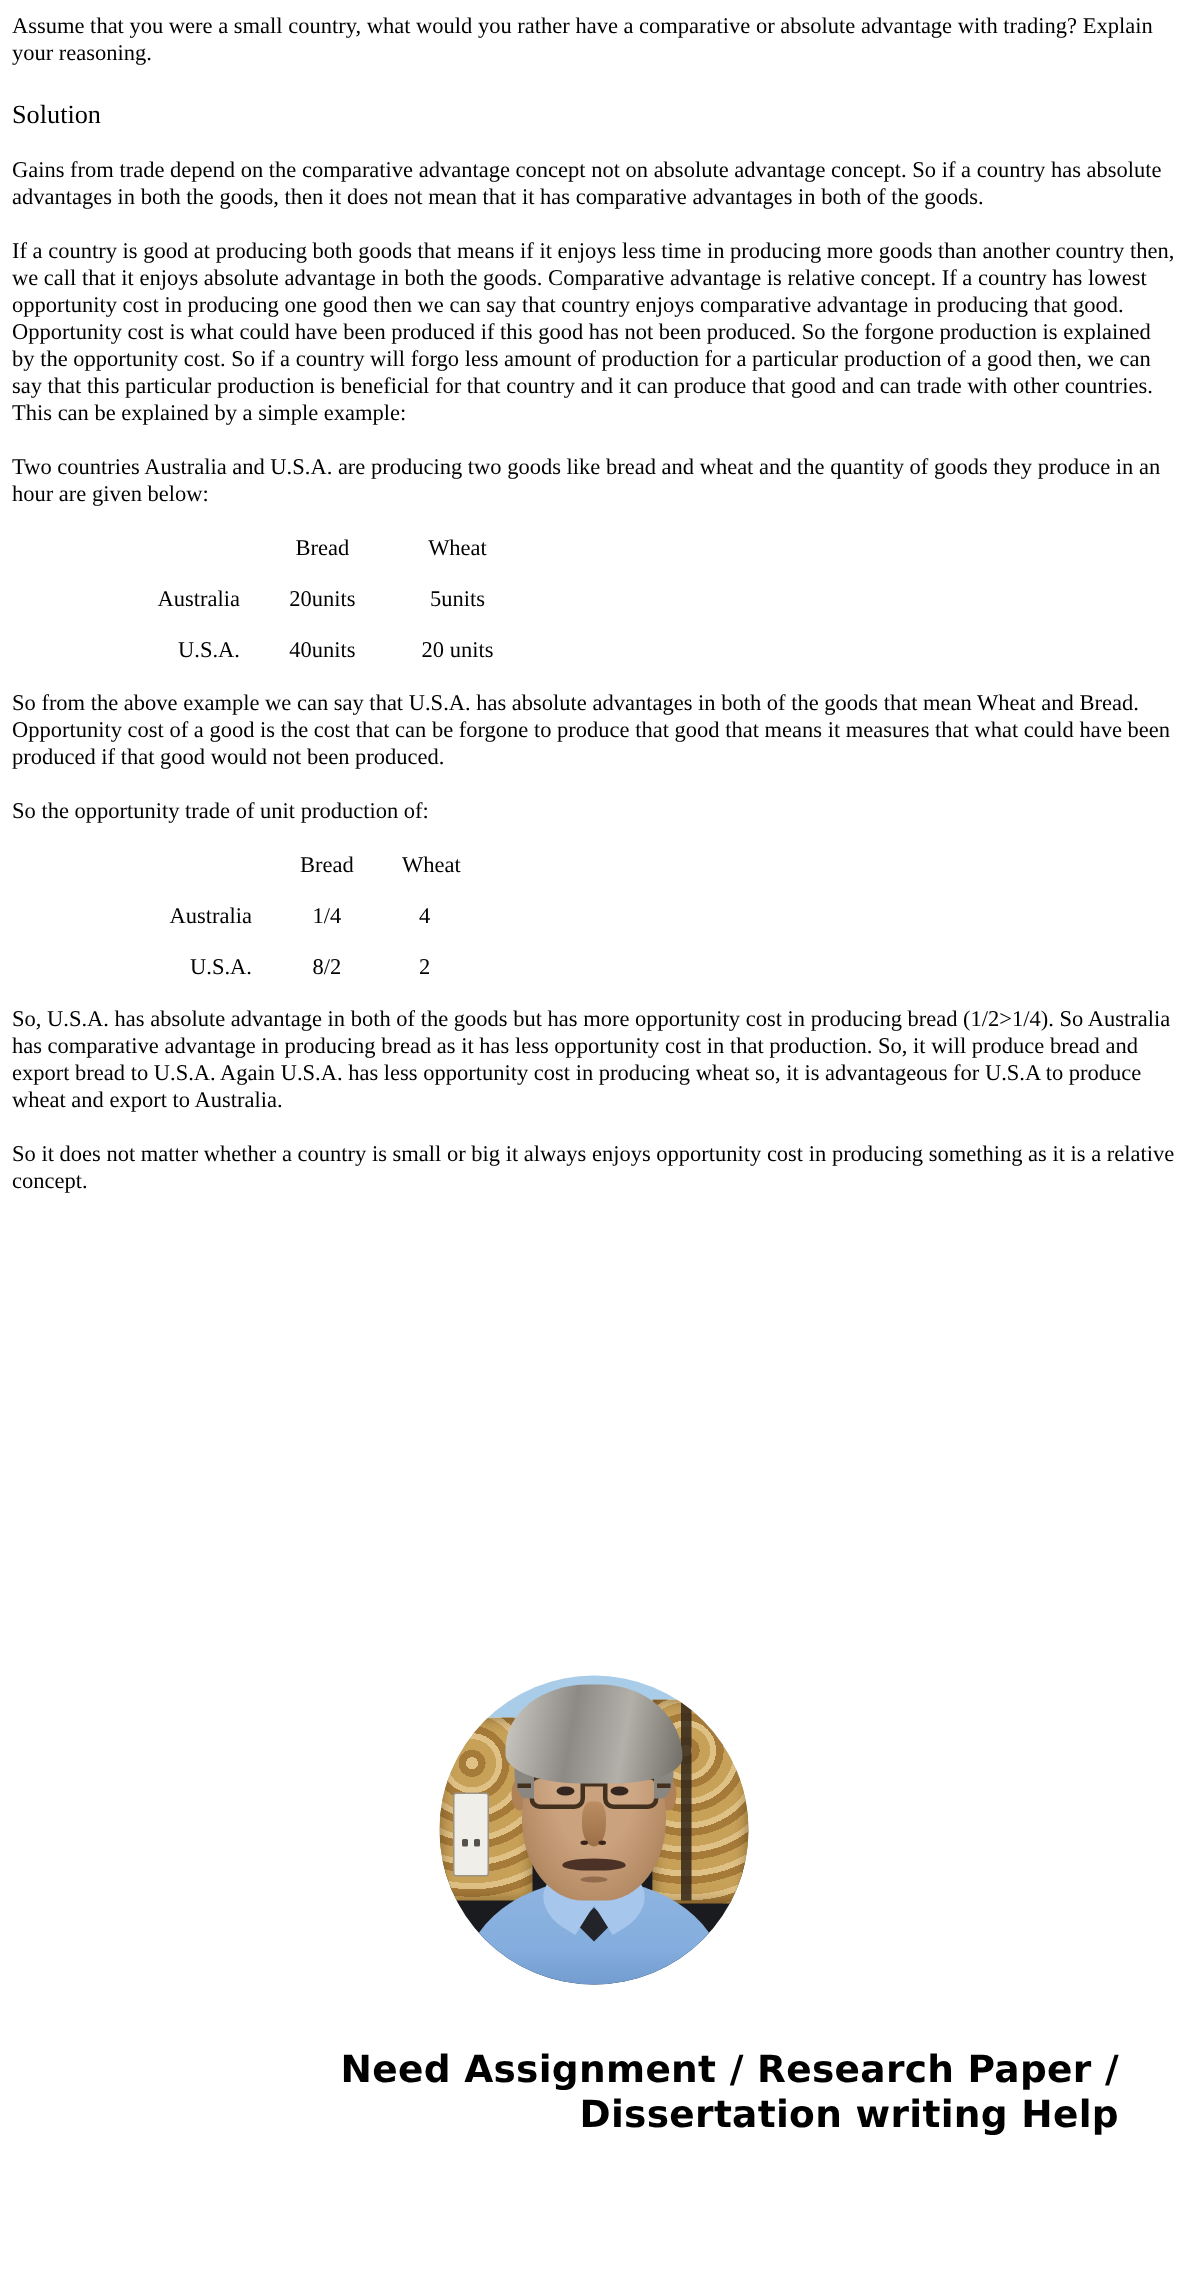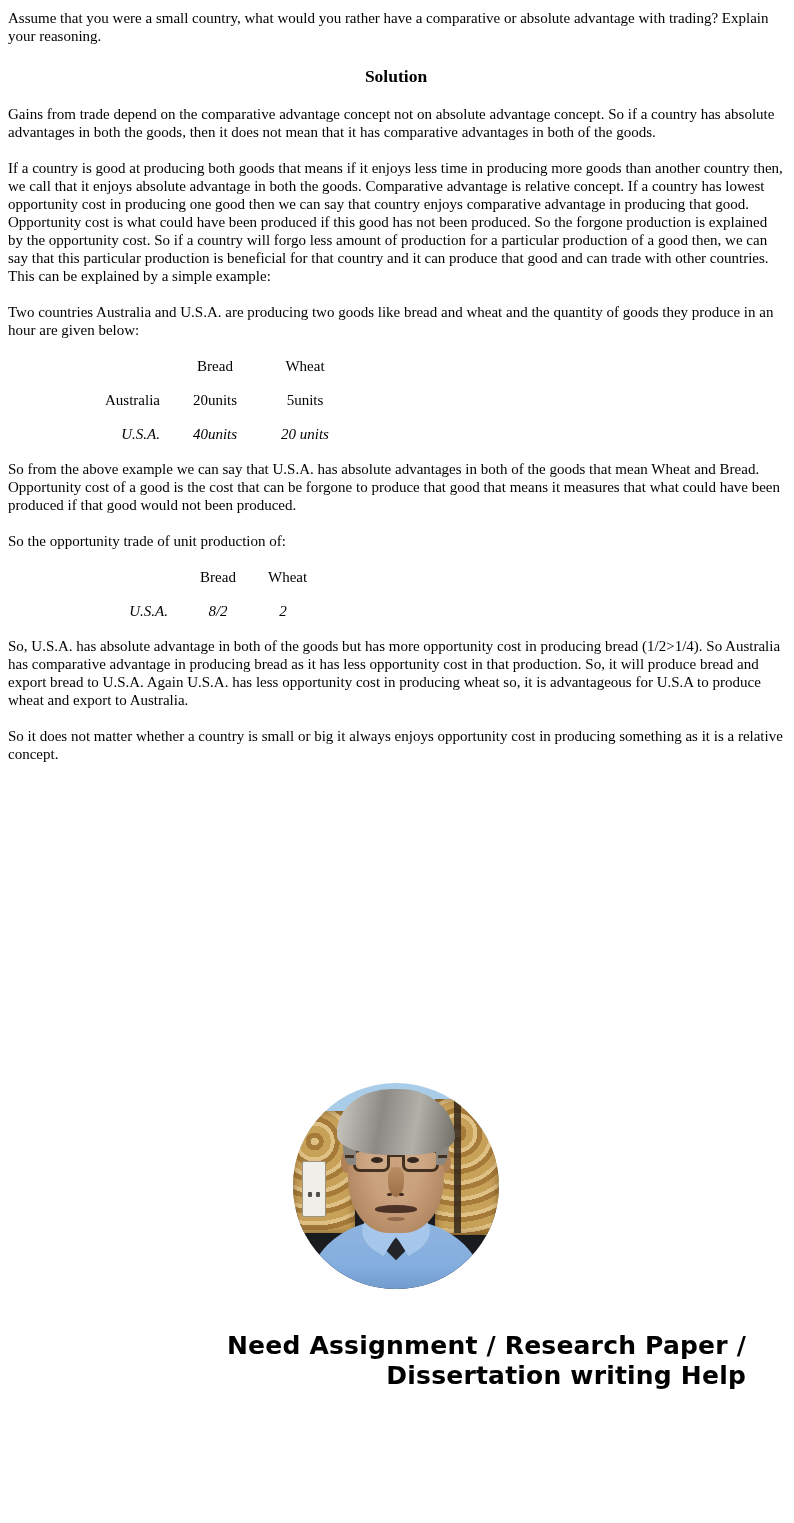--- a/index.html
+++ b/index.html
@@ -10,27 +10,27 @@
   html,body{margin:0;padding:0;background:var(--page-bg);}
   .page{
     width:794px;height:1523px;overflow:hidden;margin:0 auto;
     background:var(--page-bg);color:var(--text-color);
     font-family:"Liberation Serif","DejaVu Serif",serif;
     font-size:15px;line-height:18px;
     padding:9px 10px 0 8px;
   }
   p{margin:0 0 18px 0;}
   .question{margin-bottom:21px;}
-  h2.solution{font-size:17.5px;line-height:20px;margin:0 0 19px 0;font-weight:bold;text-align:center;}
+  h2.solution{font-size:17.5px;line-height:20px;margin:0 0 19px 0;font-weight:normal;}
   .answer-label{margin-bottom:18px;}
 
   
   .dtable{margin:0 0 17px 0;}
   .trow{white-space:nowrap;margin:0 0 16px 0;line-height:18px;}
-  .trow:last-child{margin-bottom:17px;font-style:italic;}
+  .trow:last-child{margin-bottom:17px;}
   .tc{display:inline-block;vertical-align:top;}
   .t1 .c1{width:152px;text-align:right;}
   .t1 .c2{width:110px;text-align:center;}
   .t1 .c3{width:70px;text-align:center;}
   .t2 .c1{width:160px;text-align:right;}
   .t2 .c2{width:100px;text-align:center;}
   .t2 .c3{width:30px;text-align:center;}
 
   
   .avatar{
@@ -145,20 +145,23 @@
     </div>
   </div>
 
   <p>So from the above example we can say that U.S.A. has absolute advantages in both of the goods that mean Wheat and Bread. Opportunity cost of a good is the cost that can be forgone to produce that good that means it measures that what could have been produced if that good would not been produced.</p>
 
   <p>So the opportunity trade of unit production of:</p>
 
   <div class="dtable t2">
     <div class="trow">
       <span class="tc c1"></span><span class="tc c2">Bread</span><span class="tc c3">Wheat</span>
+    </div>
+    <div class="trow">
+      <span class="tc c1">Australia</span><span class="tc c2">1/4</span><span class="tc c3">4</span>
     </div>
     <div class="trow">
       <span class="tc c1">U.S.A.</span><span class="tc c2">8/2</span><span class="tc c3">2</span>
     </div>
   </div>
 
   <p>So, U.S.A. has absolute advantage in both of the goods but has more opportunity cost in producing bread (1/2&gt;1/4). So Australia has comparative advantage in producing bread as it has less opportunity cost in that production. So, it will produce bread and export bread to U.S.A. Again U.S.A. has less opportunity cost in producing wheat so, it is advantageous for U.S.A to produce wheat and export to Australia.</p>
 
   <p>So it does not matter whether a country is small or big it always enjoys opportunity cost in producing something as it is a relative concept.</p>
 

